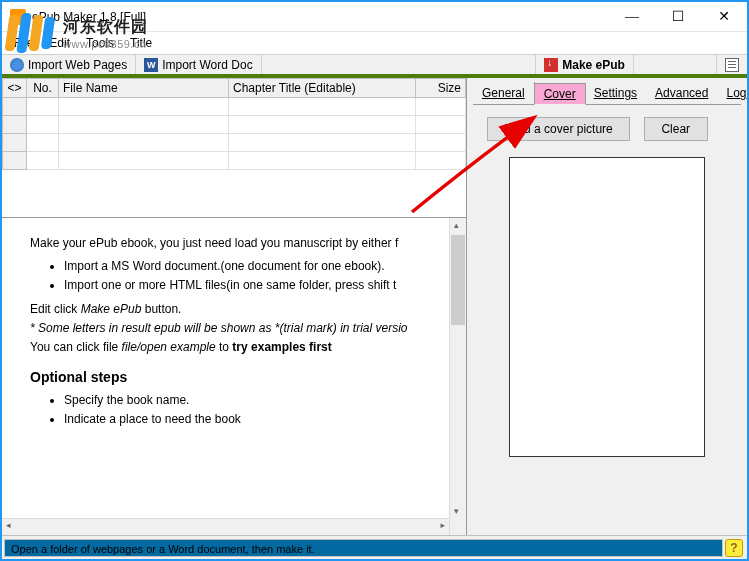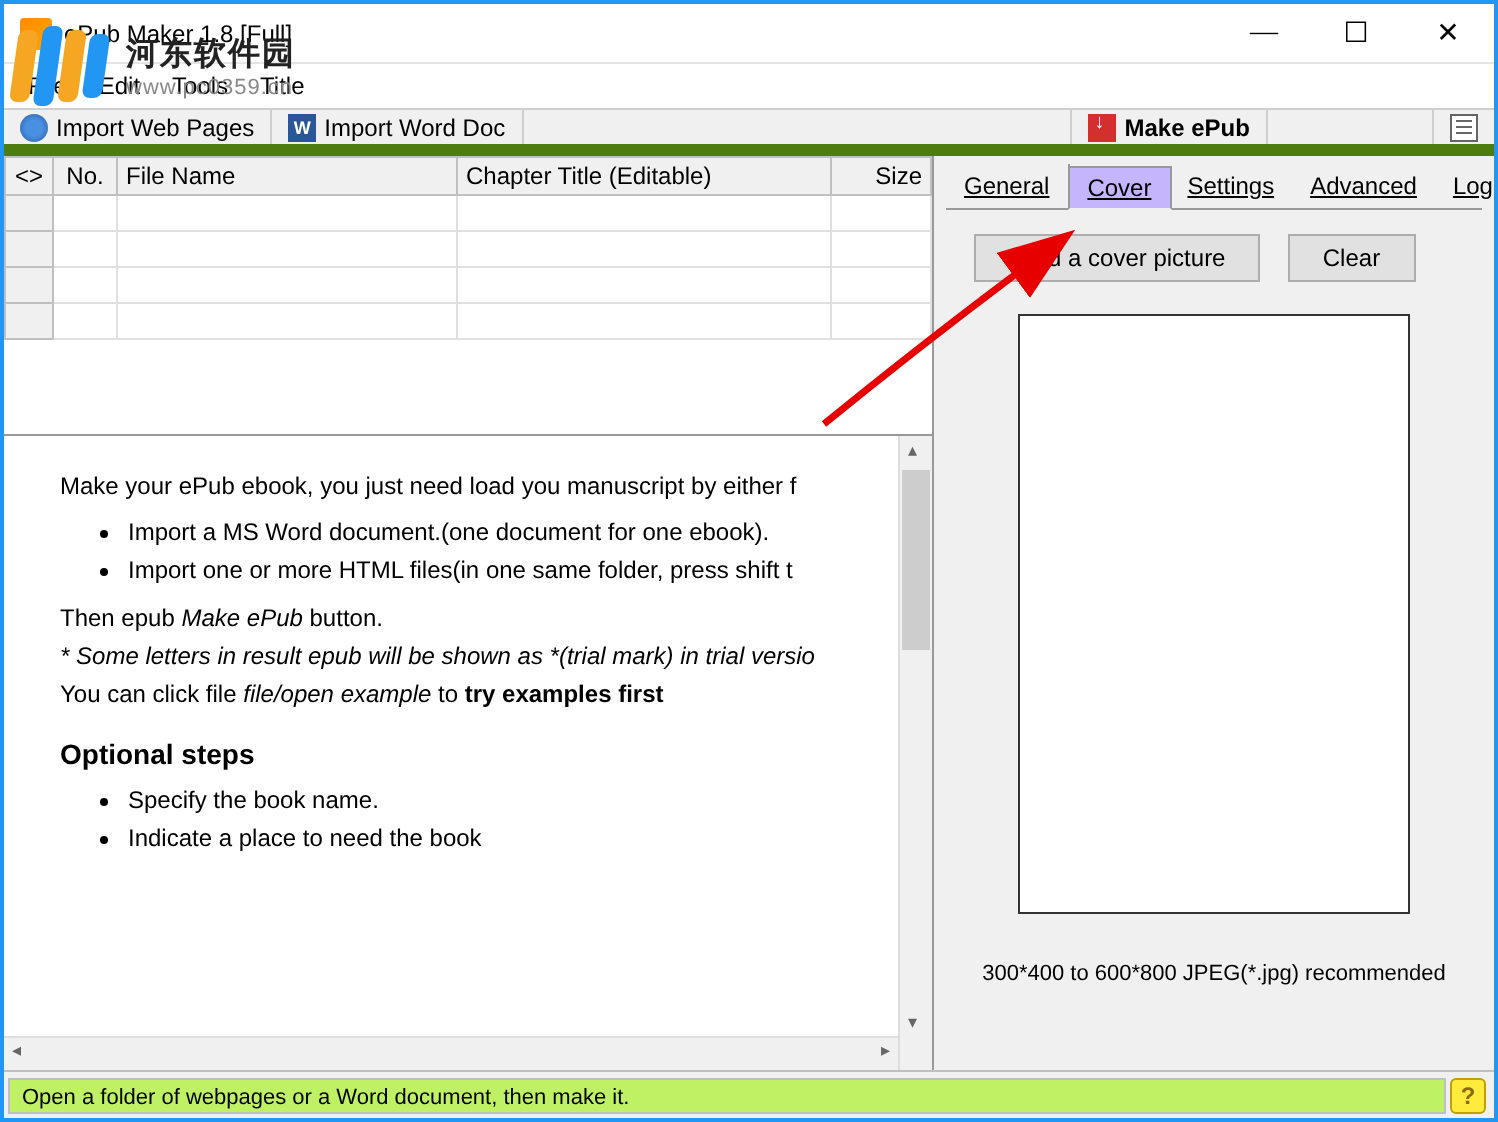--- a/index.html
+++ b/index.html
@@ -18,21 +18,21 @@
     .wm-logo { width: 48px; height: 42px; position: relative; }
     .wm-bar { position: absolute; width: 10px; height: 36px; border-radius: 4px; top: 3px; }
     .wm-b1 { left: 0; background: #f5a623; transform: skewX(-8deg); }
     .wm-b2 { left: 12px; background: #2196f3; transform: skewX(-8deg); height: 40px; top: 1px; }
     .wm-b3 { left: 24px; background: #f5a623; transform: skewX(-8deg); }
     .wm-b4 { left: 36px; background: #2196f3; transform: skewX(-8deg); height: 32px; top: 5px; }
     .wm-text { margin-left: 8px; }
     .wm-cn { font-size: 16px; font-weight: bold; color: #222; font-family: "Microsoft YaHei", sans-serif; letter-spacing: 1px; }
     .wm-url { font-size: 11px; color: #888; font-family: Arial; letter-spacing: 0.5px; }
     
-    .toolbar { height: 24px; background: #f0f0f0; display: flex; align-items: center; border-top: 1px solid #d0d0d0; border-bottom: 6px solid #4d7c0f; }
+    .toolbar { height: 24px; background: #f0f0f0; display: flex; align-items: center; border-top: 1px solid #d0d0d0; border-bottom: 4px solid #4d7c0f; }
     .tool-btn { padding: 2px 8px; display: flex; align-items: center; gap: 4px; border-right: 1px solid #d0d0d0; height: 100%; font-size: 12px; }
     .tool-ic { width: 14px; height: 14px; }
     .ic-globe { background: radial-gradient(circle, #4a90e2 40%, #2c5aa0 100%); border-radius: 50%; }
     .ic-word { background: #2b579a; color: #fff; font-size: 9px; text-align: center; line-height: 14px; font-weight: bold; }
     .ic-epub { background: #d32f2f; position: relative; }
     .ic-epub::after { content: "↓"; color: #fff; font-size: 10px; position: absolute; left: 3px; top: -1px; }
     .ic-list { background: #fff; border: 1px solid #666; position: relative; }
     .ic-list::before { content: ""; position: absolute; left: 2px; top: 2px; right: 2px; height: 1px; background: #666; box-shadow: 0 3px 0 #666, 0 6px 0 #666; }
     .tool-spacer { flex: 1; border-right: 1px solid #d0d0d0; height: 100%; }
     
@@ -61,33 +61,33 @@
     .scrollbar-v { position: absolute; right: 0; top: 0; bottom: 0; width: 17px; background: #f0f0f0; border-left: 1px solid #ddd; }
     .scrollbar-v::before { content: "▴"; position: absolute; top: 2px; left: 4px; font-size: 9px; color: #666; }
     .scrollbar-v::after { content: "▾"; position: absolute; bottom: 19px; left: 4px; font-size: 9px; color: #666; }
     .sb-thumb { position: absolute; left: 1px; right: 1px; top: 17px; height: 90px; background: #cdcdcd; }
     .scrollbar-h { position: absolute; left: 0; right: 17px; bottom: 0; height: 17px; background: #f0f0f0; border-top: 1px solid #ddd; }
     .scrollbar-h::before { content: "◂"; position: absolute; left: 4px; top: 1px; font-size: 9px; color: #666; }
     .scrollbar-h::after { content: "▸"; position: absolute; right: 4px; top: 1px; font-size: 9px; color: #666; }
     
     .tabs { display: flex; border-bottom: 1px solid #999; }
     .tab { padding: 3px 9px; font-size: 12px; border: 1px solid #999; border-bottom: none; margin-right: -1px; background: #f0f0f0; position: relative; top: 1px; text-decoration: underline; }
-    .tab.active { background: #c4b5fd; border-bottom: 1px solid #f0f0f0; z-index: 1; }
+    .tab.active { background: #f9a8d4; border-bottom: 1px solid #f0f0f0; z-index: 1; }
     .tab:not(.active) { border-top: none; border-left: none; border-right: 1px solid #999; top: 0; padding-top: 4px; }
     
     .cover-panel { padding: 12px 8px; }
     .cover-btns { display: flex; gap: 14px; margin-bottom: 16px; padding-left: 6px; }
     .btn { padding: 4px 16px; background: #e1e1e1; border: 1px solid #adadad; font-size: 12px; font-family: inherit; min-width: 64px; }
     .cover-preview { margin: 0 auto; width: 196px; height: 300px; border: 1px solid #333; background: #fff; }
     .cover-hint { text-align: center; font-size: 11px; margin-top: 24px; }
     
     .arrow-svg { position: absolute; left: 395px; top: 105px; width: 170px; height: 120px; z-index: 20; pointer-events: none; }
     
     .statusbar { height: 24px; border-top: 1px solid #c0c0c0; display: flex; align-items: center; background: #f0f0f0; }
-    .status-text { flex: 1; padding: 2px 6px; border: 1px solid #c0c0c0; margin: 2px; background: #bef264; height: 18px; font-size: 11px; line-height: 14px; }
+    .status-text { flex: 1; padding: 2px 6px; border: 1px solid #c0c0c0; margin: 2px; background: #0369a1; height: 18px; font-size: 11px; line-height: 14px; }
     .help-icon { width: 18px; height: 18px; margin: 2px 4px 2px 0; background: #ffeb3b; border: 1px solid #c0a000; border-radius: 3px; text-align: center; line-height: 16px; font-weight: bold; font-size: 12px; color: #8b6914; }
   </style>
 </head>
 <body>
 
 <div class="titlebar">
   <div class="titlebar-icon"></div>
   <div class="titlebar-text">ePub Maker 1.8 [Full]</div>
   <div class="win-btns">
     <div class="win-btn">—</div>
@@ -181,21 +181,21 @@
         </tbody>
       </table>
     </div>
     <div class="preview">
       <div class="preview-inner">
         <p>Make your ePub ebook, you just need load you manuscript by either f</p>
         <ul>
           <li>Import a MS Word document.(one document for one ebook).</li>
           <li>Import one or more HTML files(in one same folder, press shift t</li>
         </ul>
-        <p><span>Then epub </span><span class="italic">Make ePub</span><span> button.</span></p>
+        <p><span>Edit click </span><span class="italic">Make ePub</span><span> button.</span></p>
         <p class="italic"><span>* </span><span>Some letters in result epub will be shown as *(trial mark) in trial versio</span></p>
         <p><span>You can click file </span><span class="italic">file/open example</span><span> to </span><span class="bold">try examples first</span></p>
         <h3>Optional steps</h3>
         <ul>
           <li>Specify the book name.</li>
           <li>Indicate a place to need the book</li>
         </ul>
       </div>
       <div class="scrollbar-v">
           <div class="sb-thumb"></div>
@@ -210,21 +210,20 @@
       <div class="tab">Settings</div>
       <div class="tab">Advanced</div>
       <div class="tab">Log</div>
     </div>
     <div class="cover-panel">
       <div class="cover-btns">
         <button class="btn">Load a cover picture</button>
         <button class="btn">Clear</button>
       </div>
       <div class="cover-preview"></div>
-      <div class="cover-hint">300*400 to 600*800 JPEG(*.jpg) recommended</div>
     </div>
   </div>
 </div>
 
 <svg class="arrow-svg" viewBox="0 0 170 120">
   <defs>
       <marker id="ah" markerWidth="12" markerHeight="12" refX="9" refY="4" orient="auto">
         <polygon points="0 0, 11 4, 0 8" fill="#e60000"></polygon>
       </marker>
     </defs>

